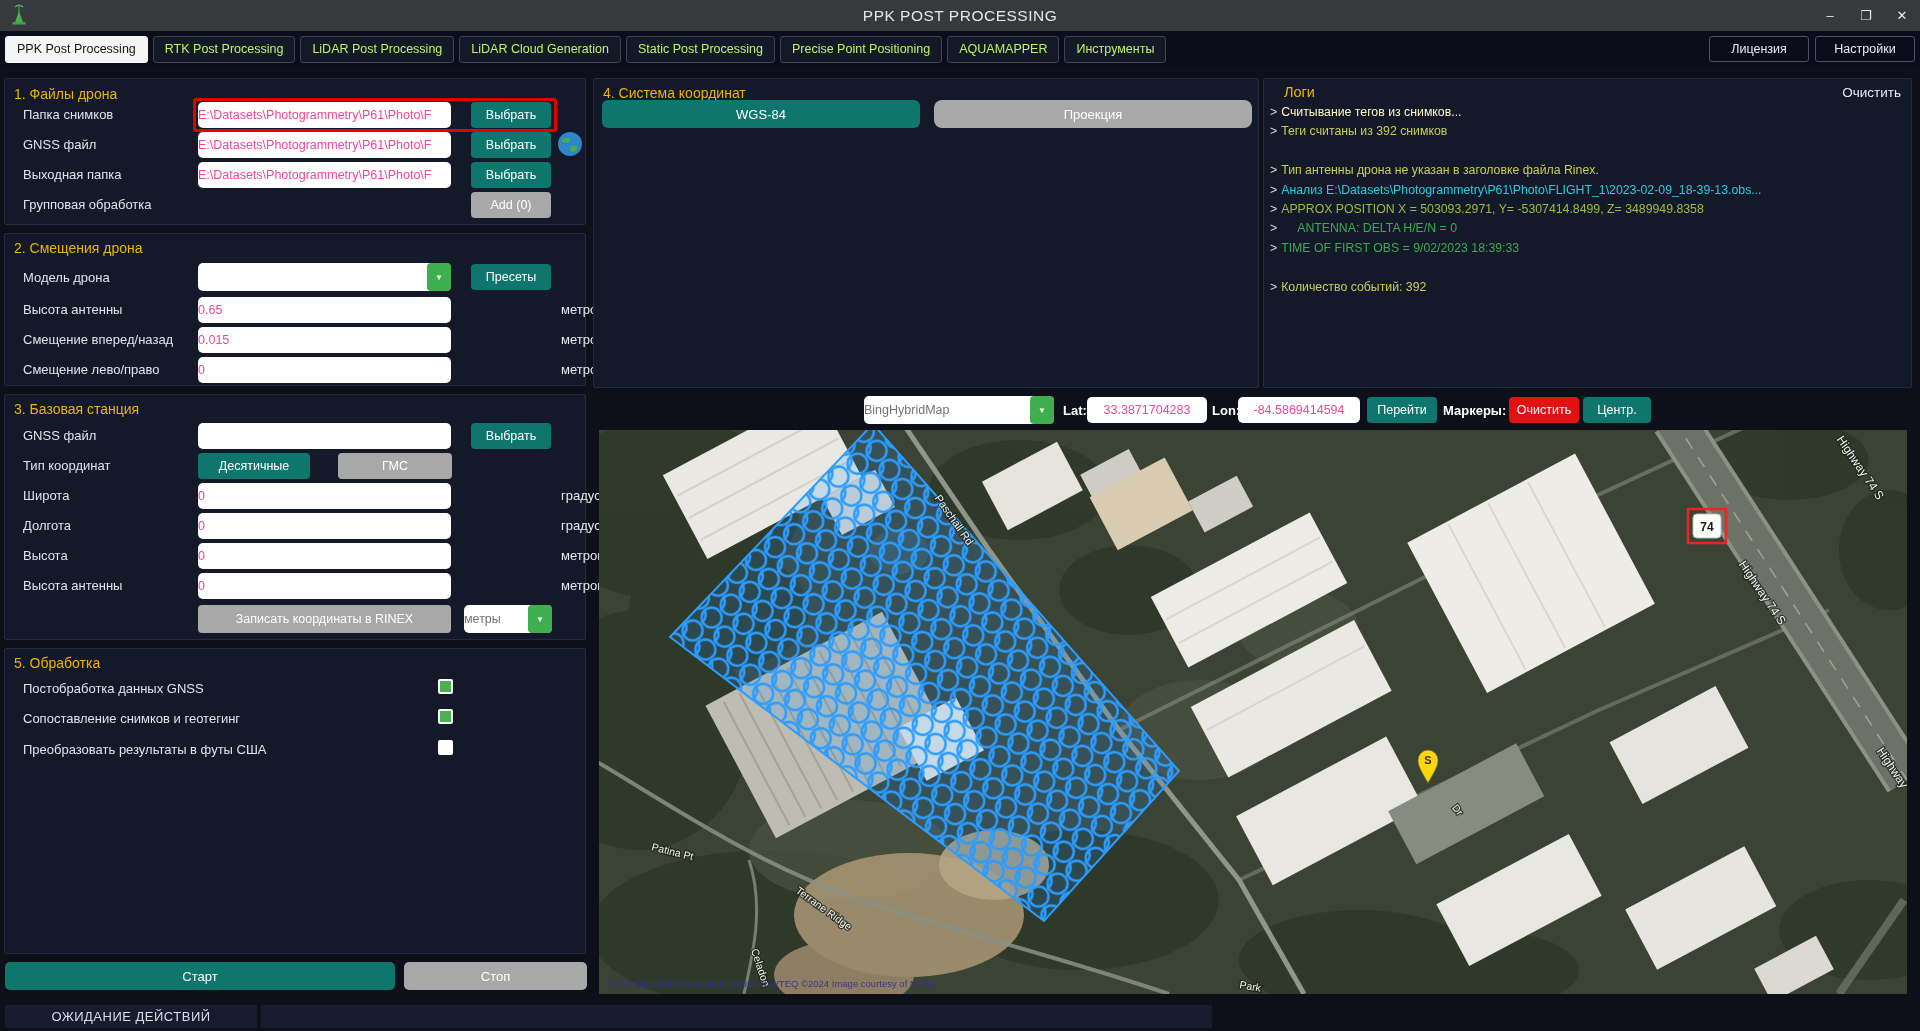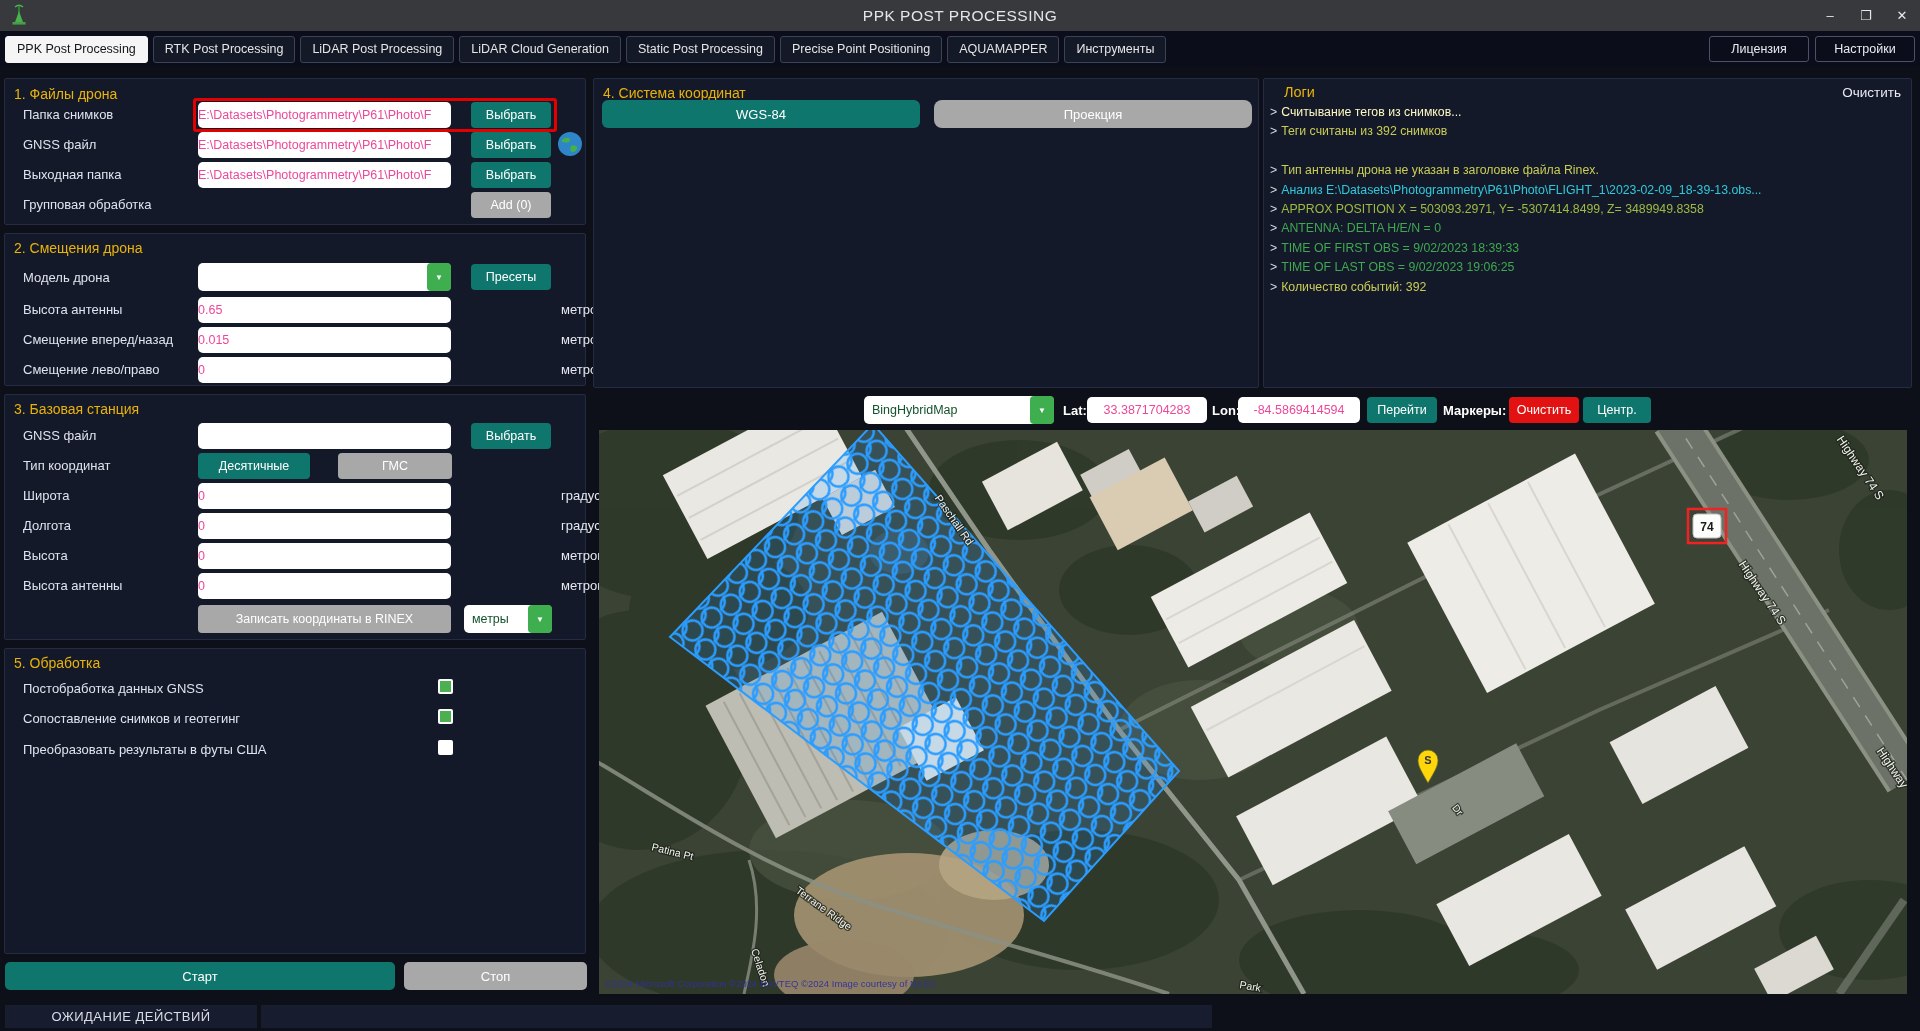--- a/index.html
+++ b/index.html
@@ -8,35 +8,35 @@
   #app{position:relative;width:1624px;height:1031px;background:#0d1019}
   .abs{position:absolute}
   
   .titlebar{position:absolute;left:0;top:0;width:1920px;height:31px;background:#37393d;display:flex;align-items:center}
   .apptitle{position:absolute;left:0;width:100%;text-align:center;color:#e4e7e9;font-size:15.5px;letter-spacing:.5px}
   .appicon{position:absolute;left:7px;top:3px}
   .winbtns{position:absolute;right:0;top:0;height:31px;display:flex}
   .winbtn{width:36px;height:31px;display:flex;align-items:center;justify-content:center;color:#e8e8e8;font-size:13px;cursor:pointer}
   
   .tabrow{position:absolute;left:0;top:31px;width:1920px;height:36px;background:#0b0e1a;display:flex;align-items:center;padding:0 5px}
-  .tab{height:27px;display:flex;align-items:center;padding:0 11px;margin-right:5px;background:#141927;border:1px solid #3c4357;border-radius:3px;color:#e5e5e5;font-size:12.5px;white-space:nowrap;cursor:pointer}
+  .tab{height:27px;display:flex;align-items:center;padding:0 11px;margin-right:5px;background:#141927;border:1px solid #3c4357;border-radius:3px;color:#bef264;font-size:12.5px;white-space:nowrap;cursor:pointer}
   .tab.active{background:#f5f5f5;border-color:#f5f5f5;color:#14151a}
   .hbtn{height:26px;display:flex;align-items:center;justify-content:center;width:100px;background:transparent;border:1px solid #4a5168;border-radius:3px;color:#e9ebf2;font-size:12.5px;margin-left:6px;cursor:pointer}
   .spacer{flex:1}
   
   .box{position:absolute;background:#141929;border:1px solid #242b42;border-radius:2px}
   .hdr{position:absolute;color:#eab308;font-size:14px}
   .lbl{position:absolute;color:#dfe3ee;font-size:13px;white-space:nowrap}
   .unit{position:absolute;color:#e6e9f2;font-size:13px}
   .inp{position:absolute;background:#fff;border:0;border-radius:5px;height:26px;font-size:12.5px;color:#ec4899;padding:0 0;font-family:"Liberation Sans",sans-serif}
   .btn{position:absolute;display:flex;align-items:center;justify-content:center;border-radius:4px;color:#fff;font-size:12.5px;cursor:pointer;white-space:nowrap}
   .g{background:#0f766e}.gray{background:#a8a8a8}.red{background:#e21212}
   .redframe{position:absolute;border:3px solid #e50000;border-radius:3px;pointer-events:none}
   .dd{position:absolute;background:#fff;border-radius:5px;display:flex;align-items:center;justify-content:space-between;cursor:pointer}
-  .ddtext{font-size:12.5px;color:#14532d;padding-left:8px;white-space:nowrap}
+  .ddtext{font-size:12.5px;color:#737373;white-space:nowrap}
   .ddarrow{background:#3fae4e;border-radius:4px;width:24px;align-self:stretch;display:flex;align-items:center;justify-content:center;color:#fff;font-size:8px}
   .chk{position:absolute;width:15px;height:15px;background:#fff;border-radius:2px;display:flex;align-items:center;justify-content:center;cursor:pointer}
   .chk.checked::after{content:"";width:11px;height:11px;background:#4cb050}
   
   .logline{position:absolute;left:6px;font-size:12.3px;white-space:nowrap;overflow:hidden;width:640px}
   .logpfx{color:#d7dbe2;margin-right:4px}
   .logclear{position:absolute;color:#e9ebf2;font-size:13.5px;cursor:pointer}
   
   .maplabel{position:absolute;color:#fff;font-size:13px;font-weight:bold;white-space:nowrap}
   .ctrinp{text-align:center}
@@ -166,23 +166,22 @@
   </div>
 
   <div class="box" style="left:1263px;top:78px;width:649px;height:310px">
     <div class="hdr" style="left:20px;top:5px;font-size:14.5px">Логи</div>
     <div class="logclear" style="right:10px;top:6px">Очистить</div>
     <div class="logline" style="top:26px"><span class="logpfx">&gt;</span><span style="color: #fef9c3;">Считывание тегов из снимков...</span></div>
     <div class="logline" style="top:45px"><span class="logpfx">&gt;</span><span style="color: rgb(201, 205, 85);">Теги считаны из 392 снимков</span></div>
     <div class="logline" style="top:84px"><span class="logpfx">&gt;</span><span style="color: rgb(201, 205, 85);">Тип антенны дрона не указан в заголовке файла Rinex.</span></div>
     <div class="logline" style="top:104px"><span class="logpfx">&gt;</span><span style="color: rgb(47, 201, 217);">Анализ E:\Datasets\Photogrammetry\P61\Photo\FLIGHT_1\2023-02-09_18-39-13.obs...</span></div>
     <div class="logline" style="top:123px"><span class="logpfx">&gt;</span><span style="color: rgb(157, 187, 67); text-align: right;">APPROX POSITION X = 503093.2971, Y= -5307414.8499, Z= 3489949.8358</span></div>
-    <div class="logline" style="top:142px"><span class="logpfx">&gt;</span><span style="color: rgb(63, 168, 81);">ANTENNA: DELTA H/E/N = 0</span></div>
+    <div class="logline" style="top:142px"><span class="logpfx">&gt;</span><span style="color: rgb(63, 168, 81); margin-left: 16px;">ANTENNA: DELTA H/E/N = 0</span></div>
     <div class="logline" style="top:162px"><span class="logpfx">&gt;</span><span style="color: rgb(63, 168, 81);">TIME OF FIRST OBS = 9/02/2023 18:39:33</span></div>
-    <div class="logline" style="top:181px"><span class="logpfx">&gt;</span><span style="color: rgb(63, 168, 81);">TIME OF LAST OBS = 9/02/2023 19:06:25</span></div>
     <div class="logline" style="top:201px"><span class="logpfx">&gt;</span><span style="color: rgb(201, 205, 85);">Количество событий: 392</span></div>
   </div>
 
   <div class="dd" style="left:864px;top:396px;width:190px;height:28px">
     <span class="ddtext">BingHybridMap</span>
     <span class="ddarrow">▼</span>
   </div>
   <div class="maplabel" style="left:1063px;top:403px">Lat:</div>
   <input class="inp ctrinp" style="left: 1087px; top: 397px; width: 120px;" value="33.3871704283">
   <div class="maplabel" style="left:1212px;top:403px">Lon:</div>

